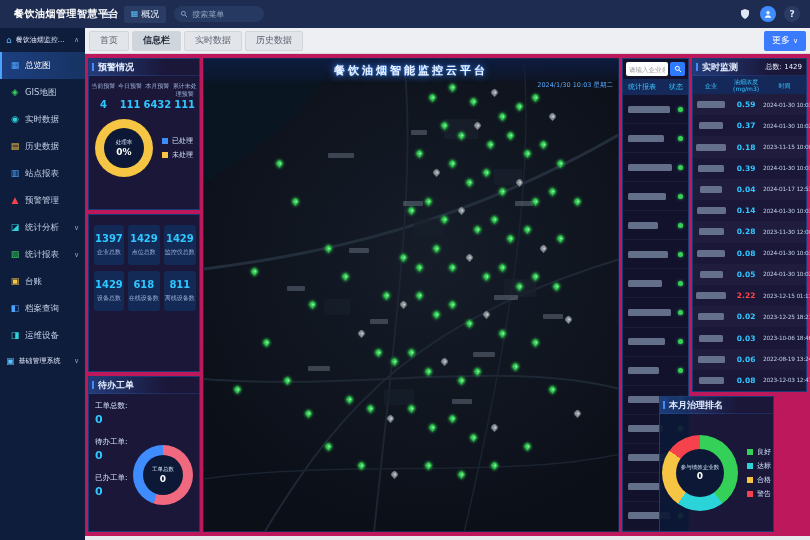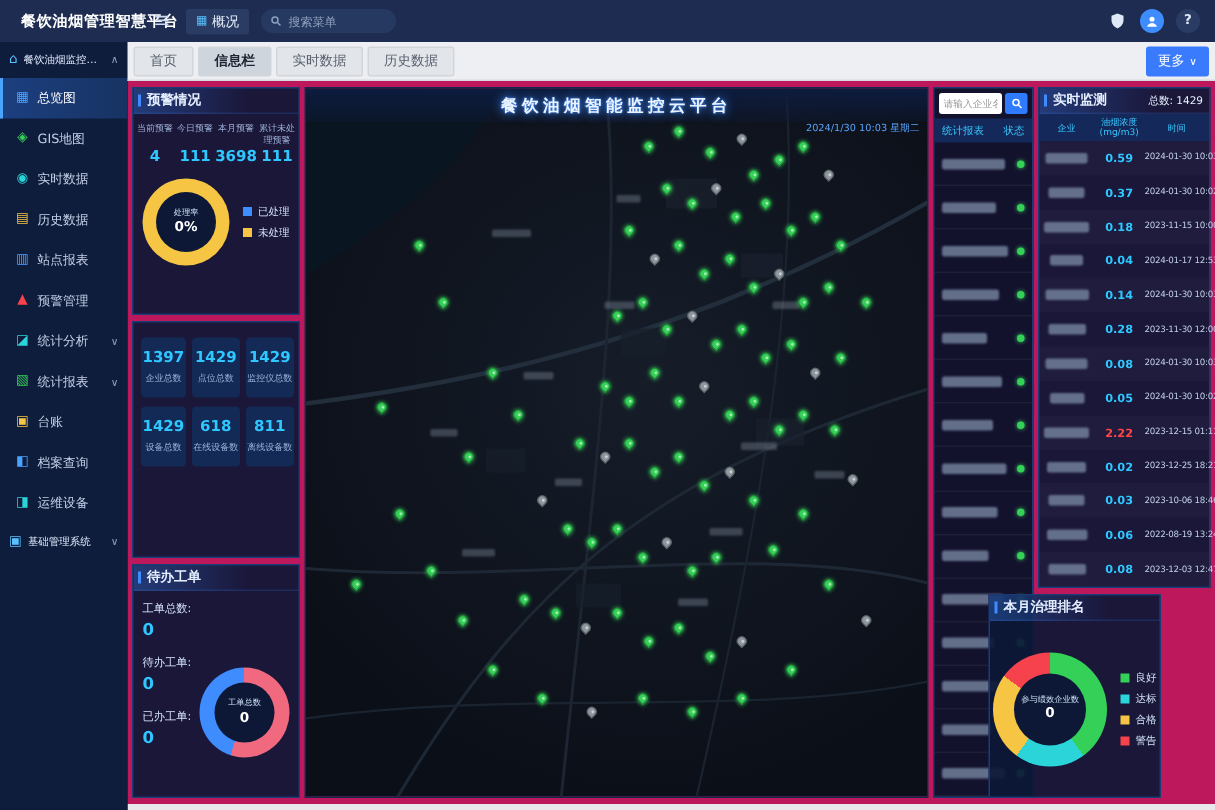--- a/index.html
+++ b/index.html
@@ -244,21 +244,21 @@
           <div class="w-stat">
             <div class="l">当前预警</div>
             <div class="v">4</div>
           </div>
           <div class="w-stat">
             <div class="l">今日预警</div>
             <div class="v">111</div>
           </div>
           <div class="w-stat">
             <div class="l">本月预警</div>
-            <div class="v">3698</div>
+            <div class="v">6432</div>
           </div>
           <div class="w-stat">
             <div class="l">累计未处理预警</div>
             <div class="v">111</div>
           </div>
         </div>
       <div class="w-body">
         <div class="donut w-donut" style="background: conic-gradient(rgb(63, 140, 255) 0%, rgb(63, 140, 255) 0%, rgb(246, 197, 67) 0%, rgb(246, 197, 67) 100%);">
           <div class="hole">
             <div class="hl">处理率</div>
@@ -571,20 +571,27 @@
           </div>
           <div class="rt-row">
             <span class="c1">
               <span class="blur" style="width: 30px;"></span>
             </span>
             <span class="c2">0.18</span>
             <span class="c3">2023-11-15 10:00</span>
           </div>
           <div class="rt-row">
             <span class="c1">
+              <span class="blur" style="width: 26px;"></span>
+            </span>
+            <span class="c2">0.39</span>
+            <span class="c3">2024-01-30 10:03</span>
+          </div>
+          <div class="rt-row">
+            <span class="c1">
               <span class="blur" style="width: 22px;"></span>
             </span>
             <span class="c2">0.04</span>
             <span class="c3">2024-01-17 12:53</span>
           </div>
           <div class="rt-row">
             <span class="c1">
               <span class="blur" style="width: 29px;"></span>
             </span>
             <span class="c2">0.14</span>

